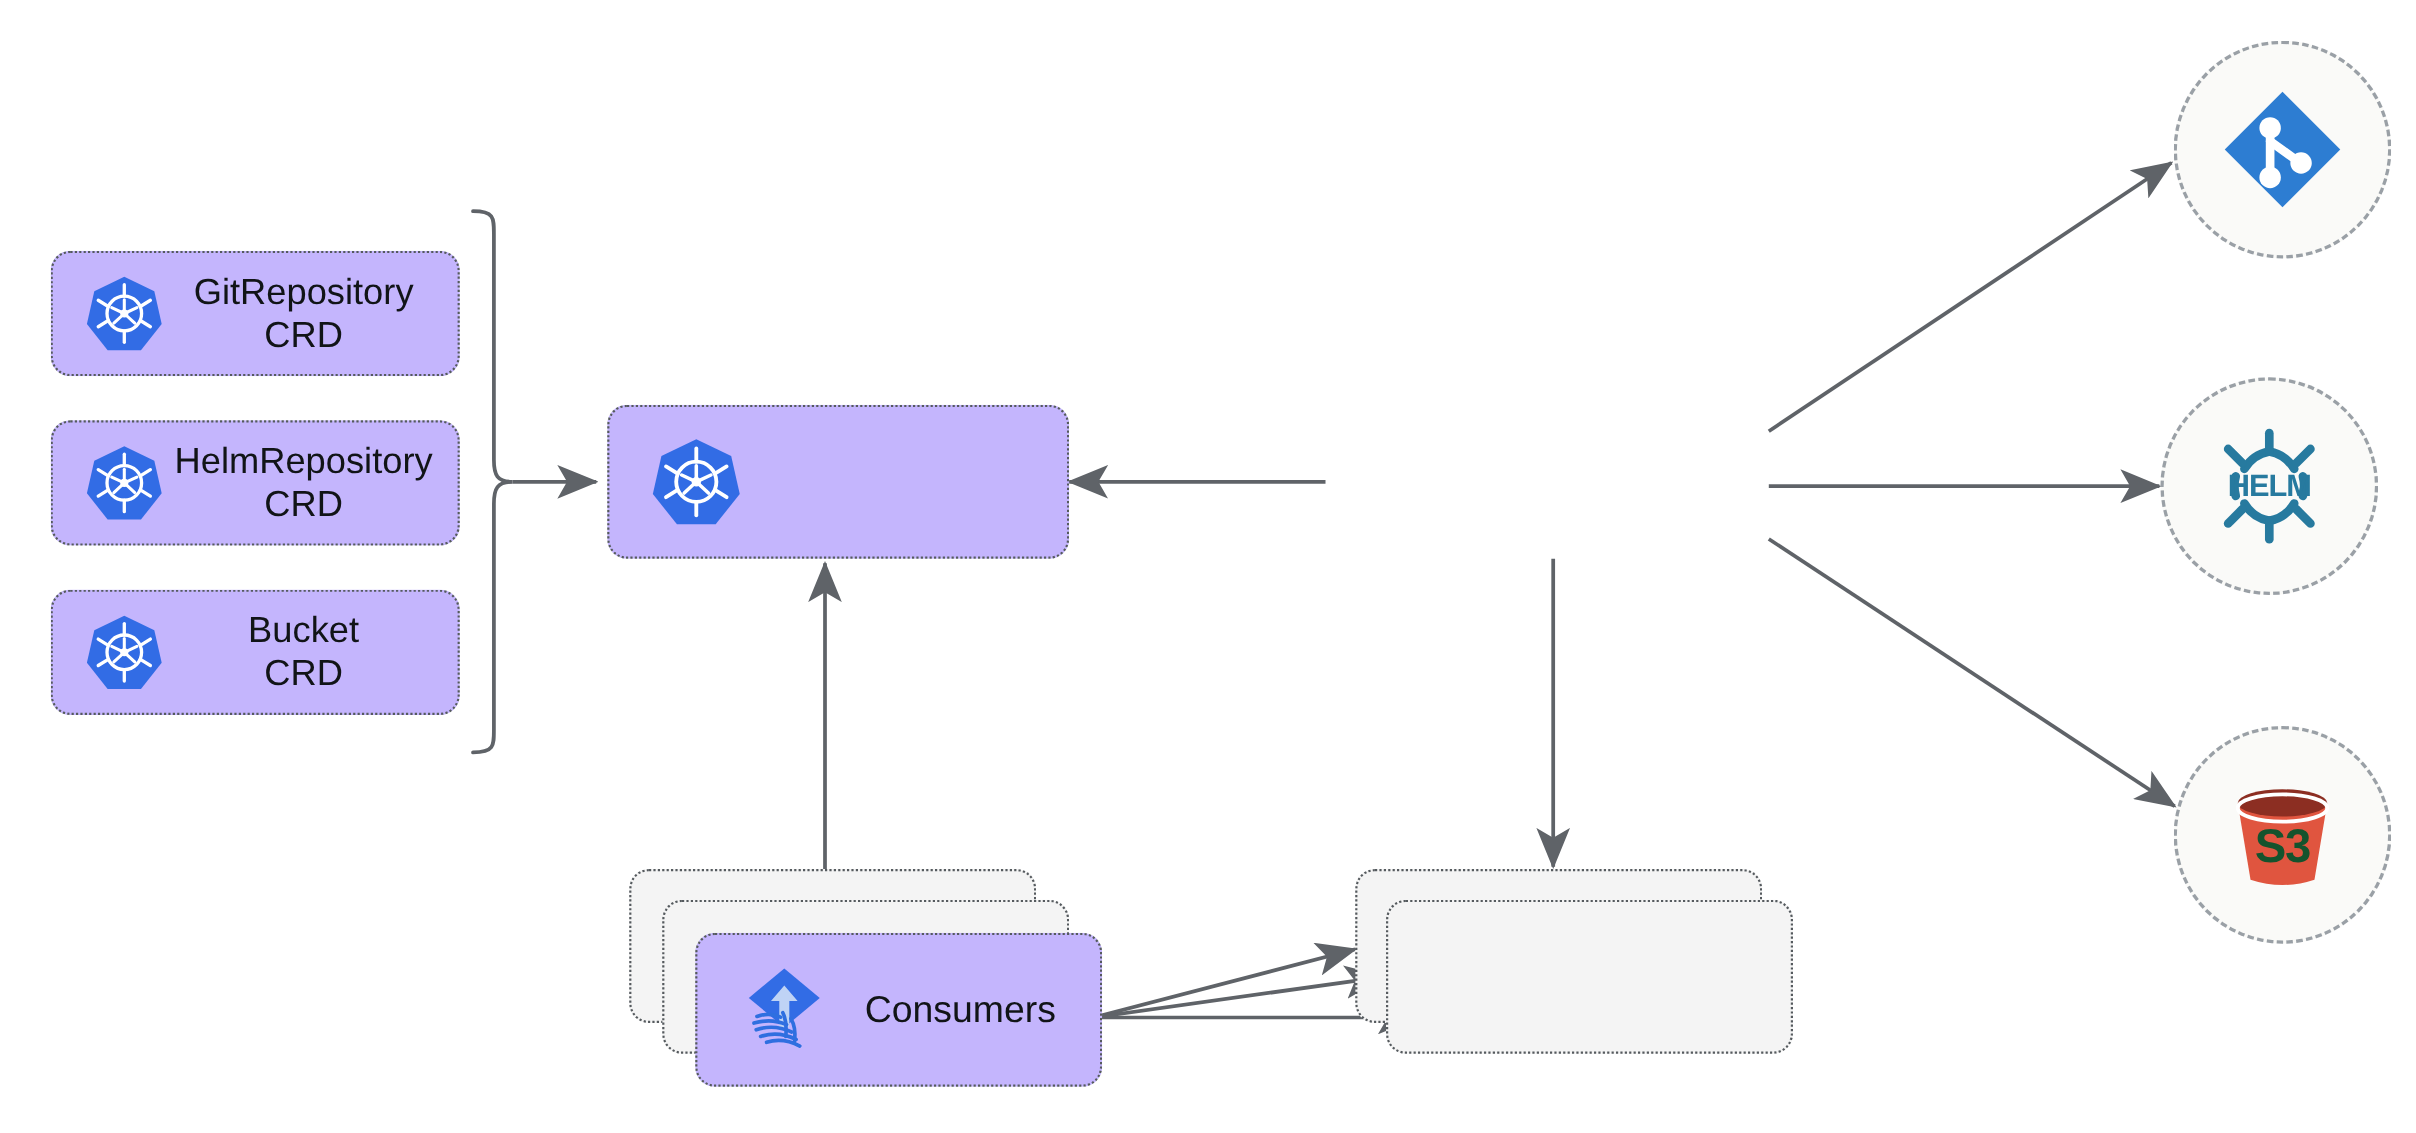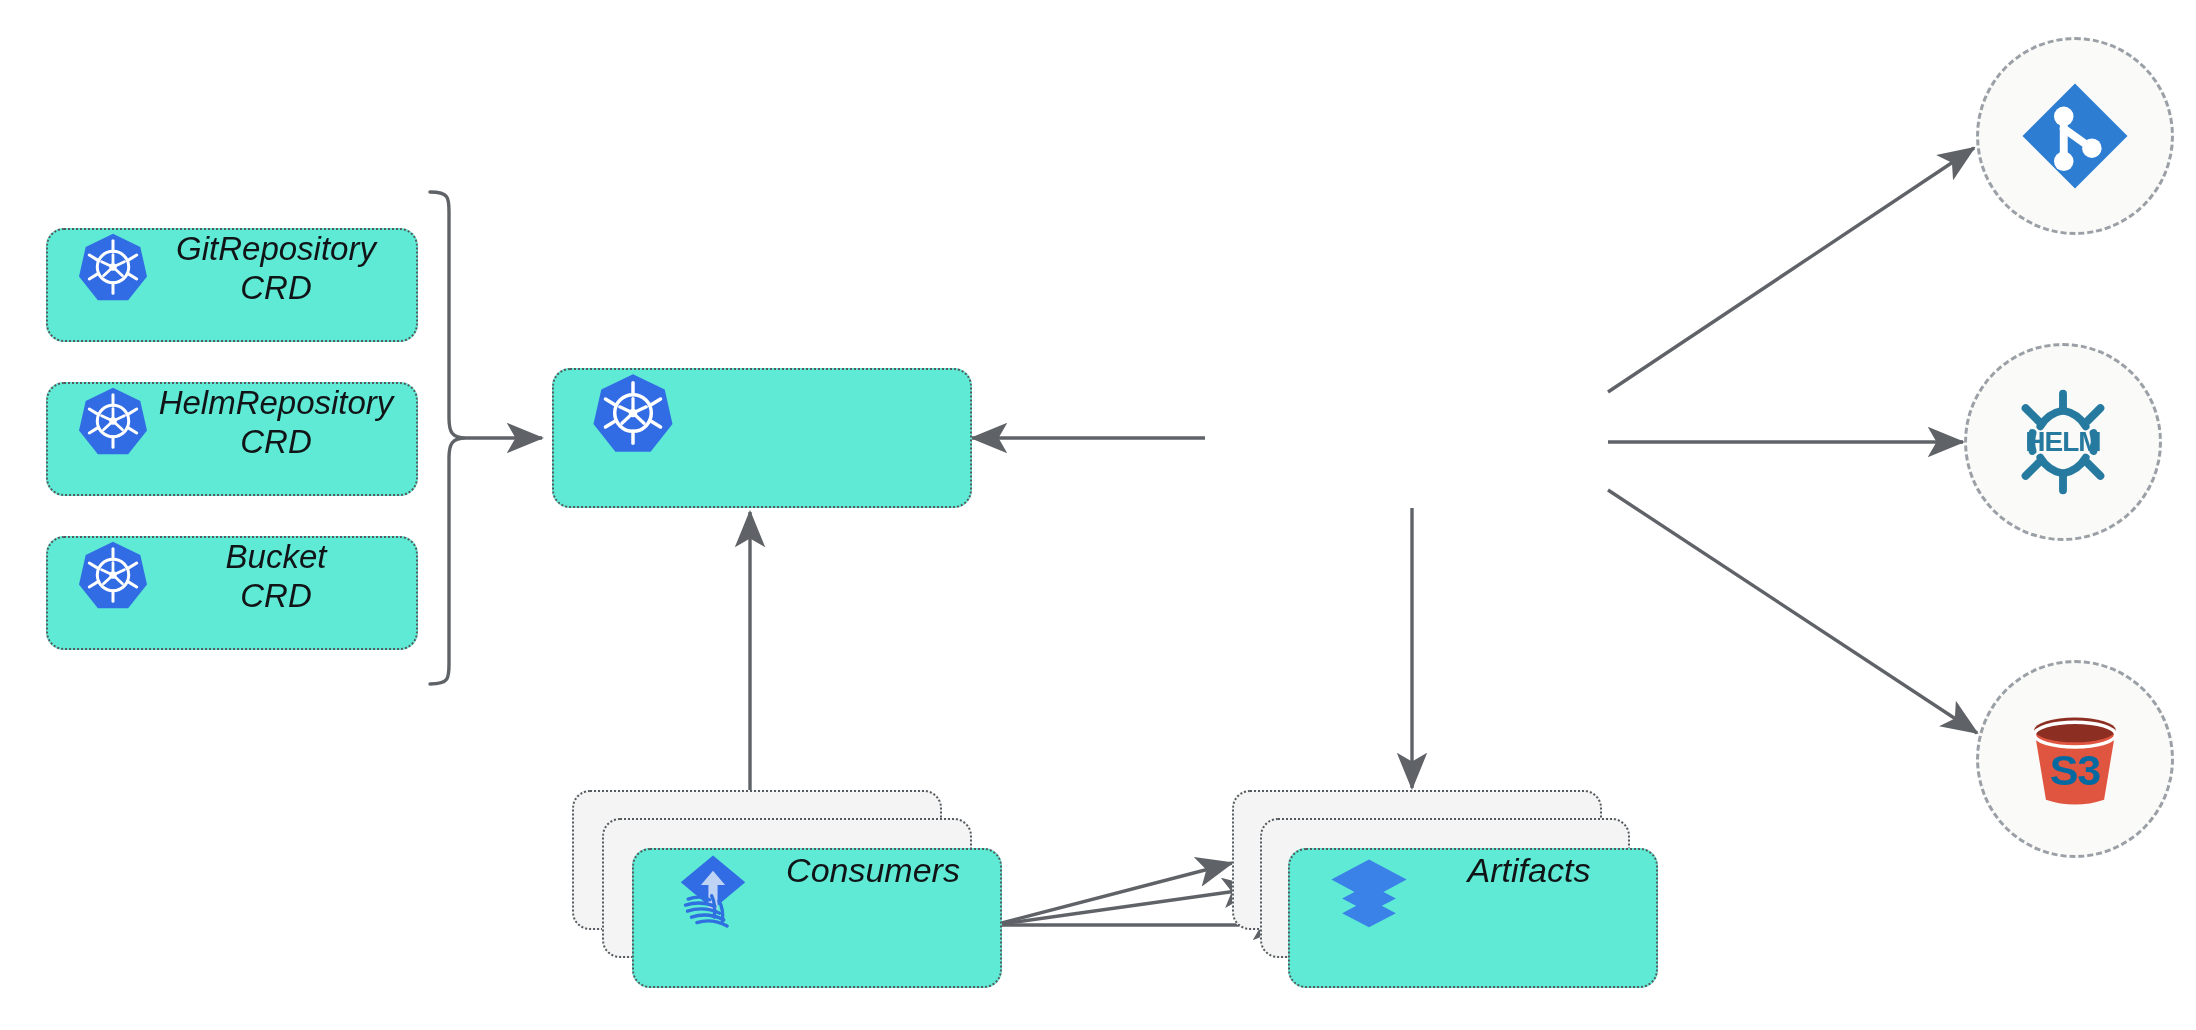--- a/index.html
+++ b/index.html
@@ -6,27 +6,26 @@
   body{
     width:2196px;height:1030px;position:relative;overflow:hidden;
     font-family:"Liberation Sans","DejaVu Sans",sans-serif;
     -webkit-font-smoothing:antialiased;
   }
   #canvas{position:absolute;left:0;top:0;width:2196px;height:1030px;}
 
   
   .node{
     position:absolute;
-    background:#5eead4;
+    background:#c4b5fd;
     border:2px dotted #555a5e;
     border-radius:18px;
     box-sizing:border-box;
-    display:flex;align-items:flex-start;
+    display:flex;align-items:center;
     z-index:5;
-    font-style:italic;
   }
   .node .label{
     color:#111417;
     font-size:34px;
     line-height:1.18;
     text-align:center;
     white-space:pre-line;
   }
   .ghost{
     position:absolute;
@@ -227,33 +226,20 @@
           <path d="M31 34 Q34 40 33 50"></path>
           <path d="M36.5 38 Q40 44 39 53"></path>
         </g>
       </svg>
     </span>
     <span class="label">Consumers</span>
   </div>
 
   <div class="ghost" style="left:1232px;top:790px;width:370px;height:140px;"></div>
   <div class="ghost" style="left:1260px;top:818px;width:370px;height:140px;z-index:4;"></div>
-  <div class="node wide" style="left:1288px;top:848px;width:370px;height:140px;">
-    <span class="ico">
-      <svg class="icosvg" width="86" height="86" viewBox="0 0 64 64" aria-hidden="true">
-        <path d="M32 7 L60 22 L32 37 L4 22 Z" fill="#3b82e8"></path>
-        <path d="M32 26 L47 34 L32 42 L17 34 Z" fill="#ffffff"></path>
-        <path d="M32 24 L60 39 L32 54 L4 39 Z" fill="#3b82e8" opacity="0"></path>
-        <path d="M32 25.5 L52 36 L32 46.5 L12 36 Z" fill="#3b82e8"></path>
-        <path d="M32 37 L45 44 L32 51 L19 44 Z" fill="#ffffff"></path>
-        <path d="M32 36.5 L52 47 L32 57.5 L12 47 Z" fill="#3b82e8"></path>
-      </svg>
-    </span>
-    <span class="label">Artifacts</span>
-  </div>
 
   <div class="circle" style="left:1976px;top:37px;width:198px;height:198px;">
     <span>
       <svg class="icosvg" width="120" height="120" viewBox="0 0 64 64" aria-hidden="true">
         <path d="M32 4 L60 32 L32 60 L4 32 Z" fill="#2d7dd2"></path>
         <g stroke="#ffffff" stroke-width="4.2" fill="none" stroke-linecap="round">
           <path d="M26 44 L26 22"></path>
           <path d="M26 28 L40 38"></path>
         </g>
         <circle cx="26" cy="45.5" r="5.2" fill="#ffffff"></circle>
@@ -288,17 +274,17 @@
 
   <div class="circle" style="left:1976px;top:660px;width:198px;height:198px;">
     <span style="position:relative;display:block;width:124px;height:124px;">
       <svg class="icosvg" width="124" height="124" viewBox="0 0 64 64" aria-hidden="true" style="position:absolute;left:0;top:0;">
         <path d="M11 17 L53 17 L47 53 Q32 58 17 53 Z" fill="#e0553f"></path>
         <ellipse cx="32" cy="17" rx="21" ry="6.4" fill="#8c2e22"></ellipse>
         <ellipse cx="32" cy="19.4" rx="21" ry="6.4" fill="none" stroke="#ffffff" stroke-width="1.8"></ellipse>
       </svg>
       <span style="position:absolute;left:0;top:0;width:124px;height:124px;display:flex;align-items:center;justify-content:center;
                    padding-top:22px;box-sizing:border-box;
-                   font-family:'Liberation Sans',sans-serif;font-weight:bold;font-size:43px;color:#0369a1;letter-spacing:-1px;">S3</span>
+                   font-family:'Liberation Sans',sans-serif;font-weight:bold;font-size:43px;color:#14532d;letter-spacing:-1px;">S3</span>
     </span>
   </div>
 
 </div>
 
 </body></html>

